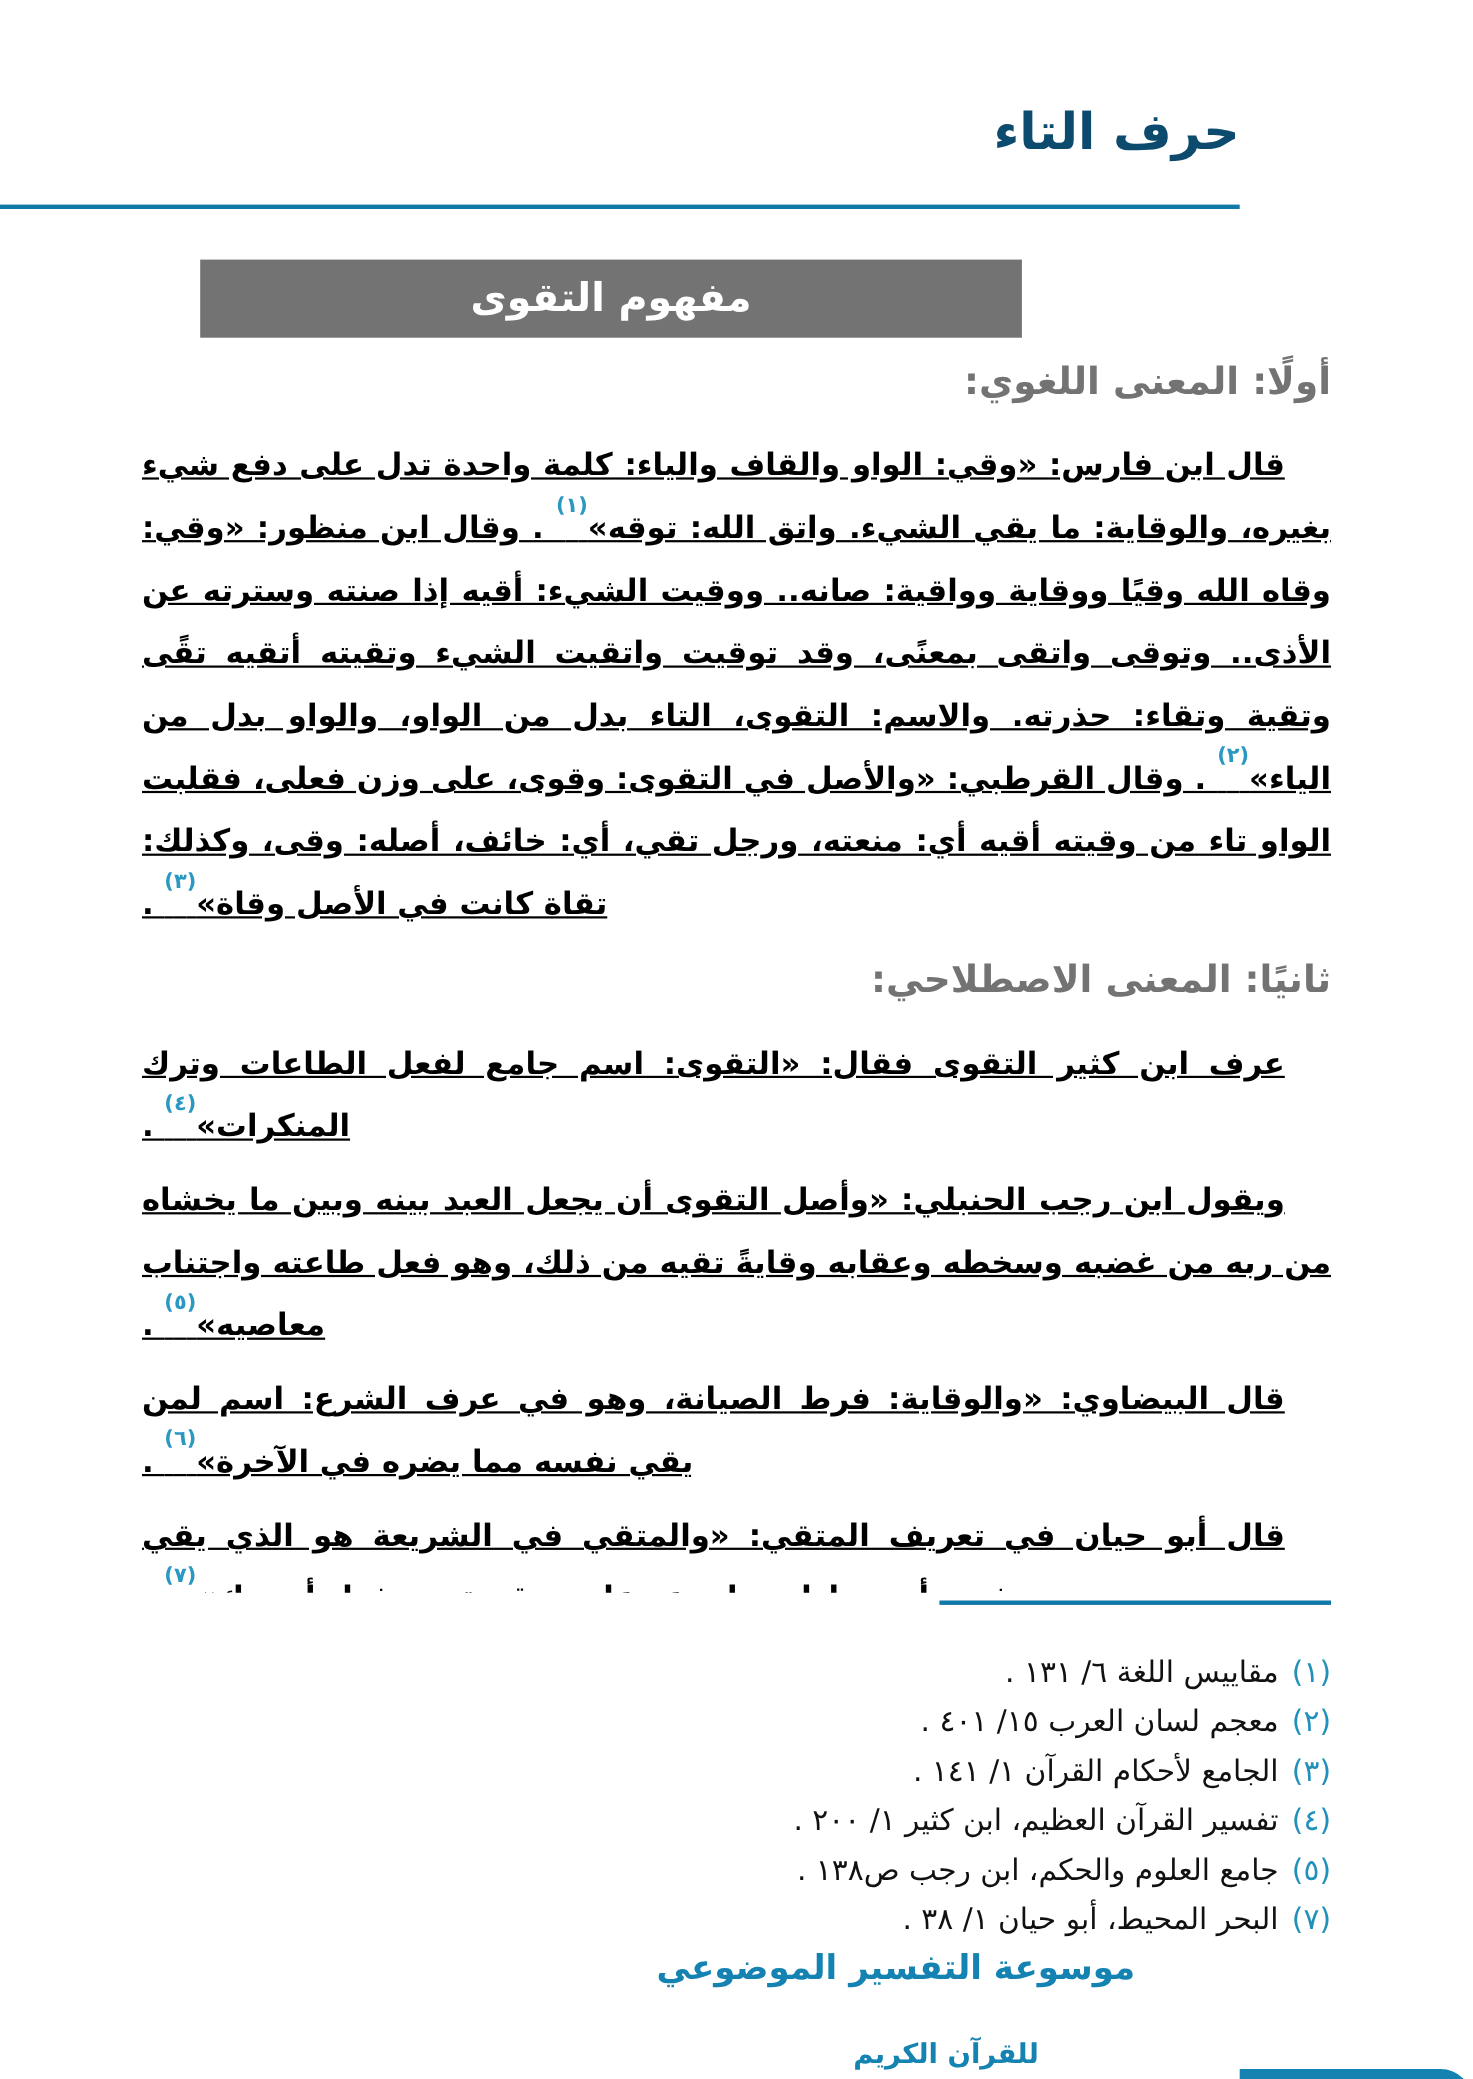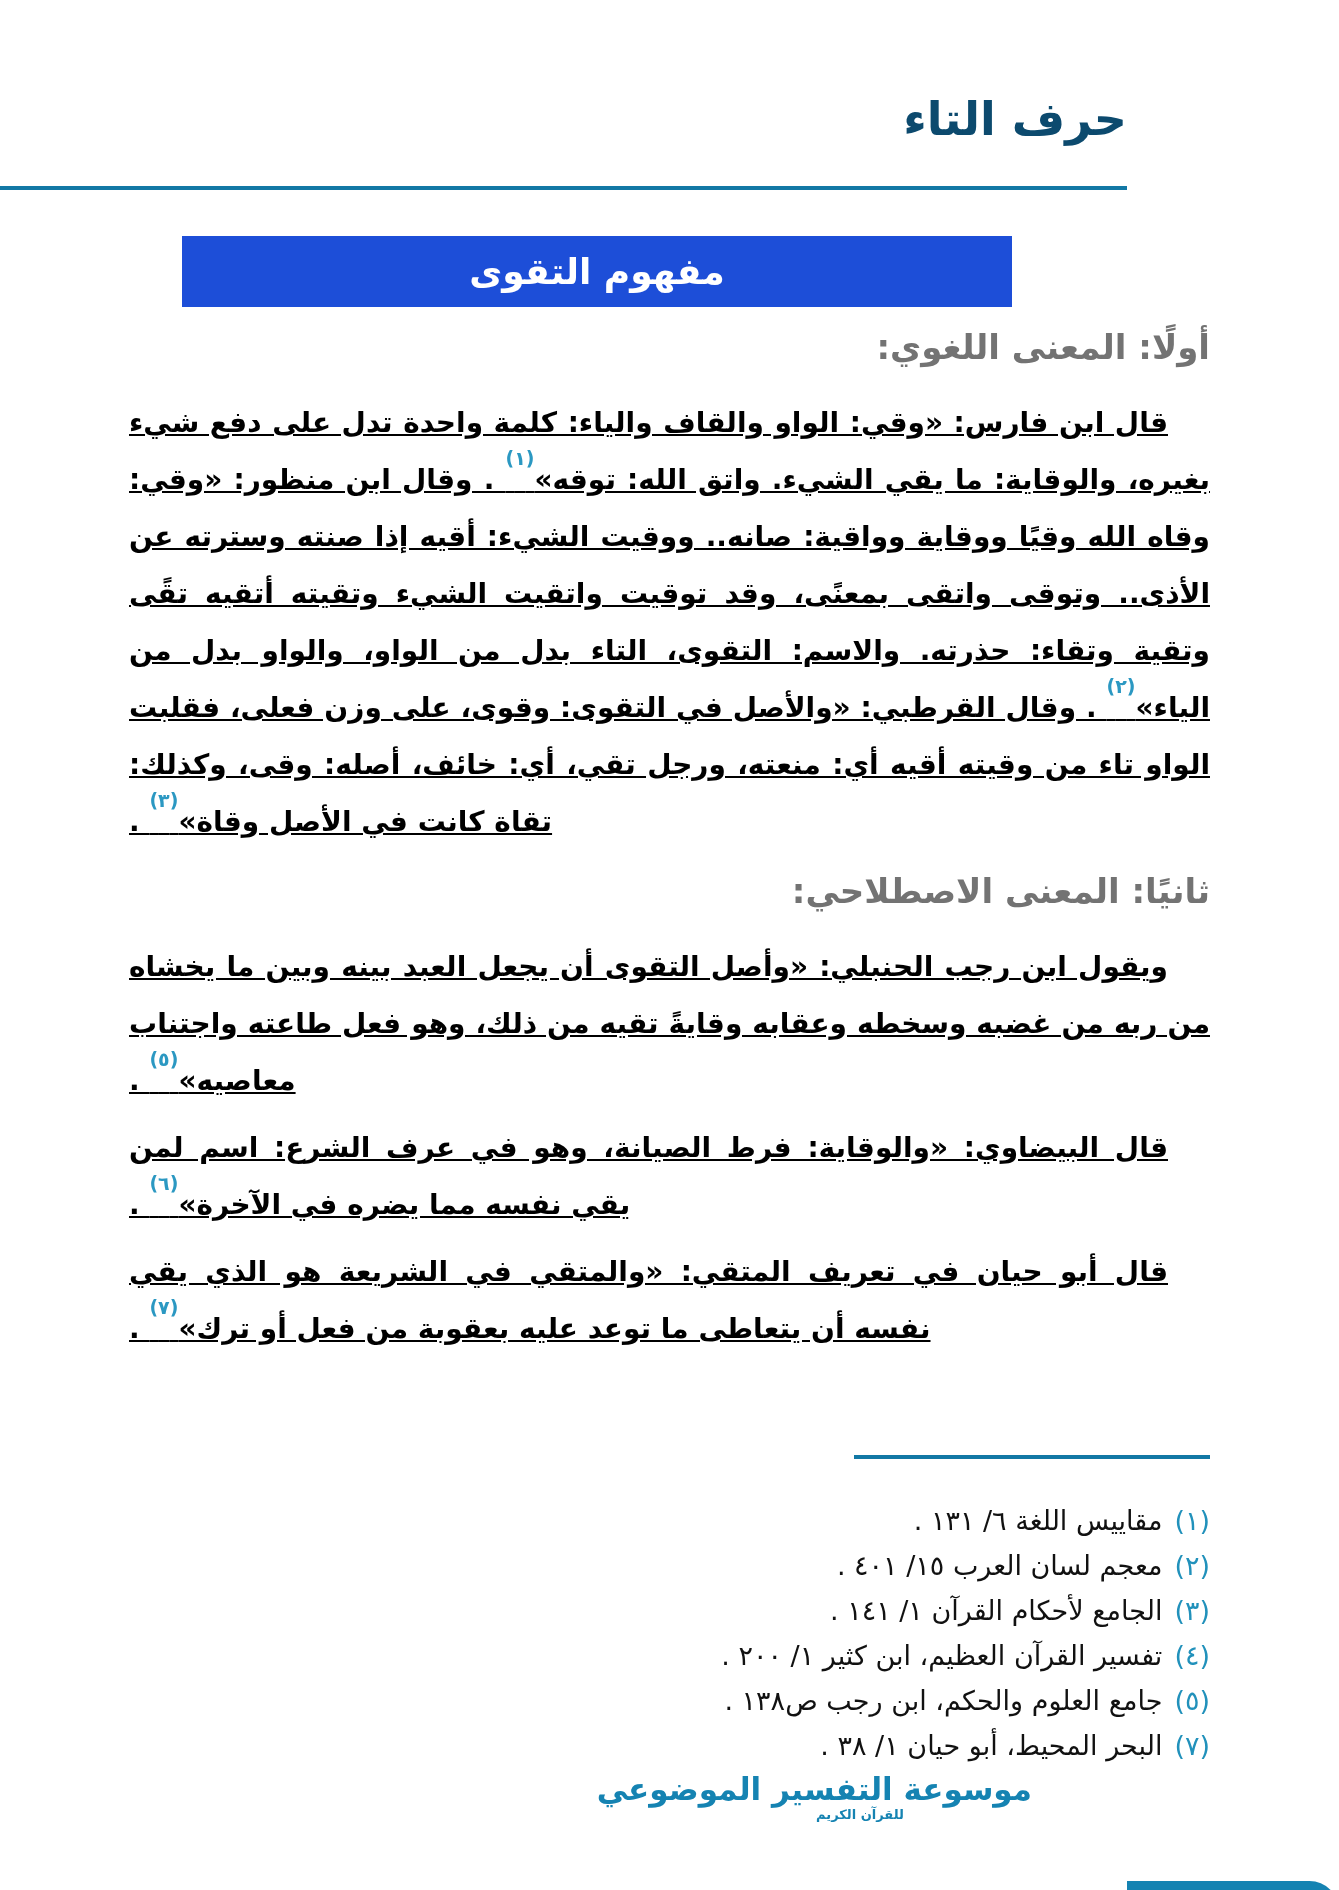--- a/index.html
+++ b/index.html
@@ -31,23 +31,23 @@
     width: 1127px;
     height: 4px;
     background: #1278a5;
   }
 
   
   .banner {
     position: absolute;
     top: 236px;
     left: 182px;
-    width: 830px;
+    width: 747px;
     height: 71px;
-    background: #1d4ed8;
+    background: #737373;
     display: flex;
     align-items: center;
     justify-content: center;
   }
   .banner-title {
     color: #ffffff;
     font-size: 36px;
     font-weight: 700;
   }
 
@@ -126,21 +126,21 @@
   .publisher-logo {
     position: absolute;
     top: 1772px;
     left: 688px;
     width: 344px;
     text-align: center;
     color: #1583b2;
     line-height: 1.15;
   }
   .logo-line1 { font-size: 31px; font-weight: 700; white-space: nowrap; }
-  .logo-line2 { font-size: 13px; font-weight: 700; }
+  .logo-line2 { font-size: 25px; font-weight: 700; margin-top: 45px; }
   .page-number-bar {
     position: absolute;
     top: 1881px;
     right: 0;
     width: 212px;
     height: 59px;
     background: #1583b2;
     border-radius: 0 30px 30px 0; 
     display: flex;
     align-items: center;
@@ -166,20 +166,21 @@
   </div>
 
   <div class="content">
 
     <div class="section-heading">أولًا: المعنى اللغوي:</div>
 
     <p class="body-par"><span>قال ابن فارس: «وقي: الواو والقاف والياء: كلمة واحدة تدل على دفع شيء بغيره، والوقاية: ما يقي الشيء. واتق الله: توقه»</span><sup class="fn-ref">(١)</sup><span> . وقال ابن منظور: «وقي: وقاه الله وقيًا ووقاية وواقية: صانه.. ووقيت الشيء: أقيه إذا صنته وسترته عن الأذى.. وتوقى واتقى بمعنًى، وقد توقيت واتقيت الشيء وتقيته أتقيه تقًى وتقية وتقاء: حذرته. والاسم: التقوى، التاء بدل من الواو، والواو بدل من الياء»</span><sup class="fn-ref">(٢)</sup><span> . وقال القرطبي: «والأصل في التقوى: وقوى، على وزن فعلى، فقلبت الواو تاء من وقيته أقيه أي: منعته، ورجل تقي، أي: خائف، أصله: وقى، وكذلك: تقاة كانت في الأصل وقاة»</span><sup class="fn-ref">(٣)</sup><span> .</span></p>
 
     <div class="section-heading second">ثانيًا: المعنى الاصطلاحي:</div>
 
+    <p class="body-par"><span>عرف ابن كثير التقوى فقال: «التقوى: اسم جامع لفعل الطاعات وترك المنكرات»</span><sup class="fn-ref">(٤)</sup><span> .</span></p>
 
     <p class="body-par"><span>ويقول ابن رجب الحنبلي: «وأصل التقوى أن يجعل العبد بينه وبين ما يخشاه من ربه من غضبه وسخطه وعقابه وقايةً تقيه من ذلك، وهو فعل طاعته واجتناب معاصيه»</span><sup class="fn-ref">(٥)</sup><span> .</span></p>
 
     <p class="body-par"><span>قال البيضاوي: «والوقاية: فرط الصيانة، وهو في عرف الشرع: اسم لمن يقي نفسه مما يضره في الآخرة»</span><sup class="fn-ref">(٦)</sup><span> .</span></p>
 
     <p class="body-par"><span>قال أبو حيان في تعريف المتقي: «والمتقي في الشريعة هو الذي يقي نفسه أن يتعاطى ما توعد عليه بعقوبة من فعل أو ترك»</span><sup class="fn-ref">(٧)</sup><span> .</span></p>
 
   </div>
 
   <div class="footnote-rule"></div>

